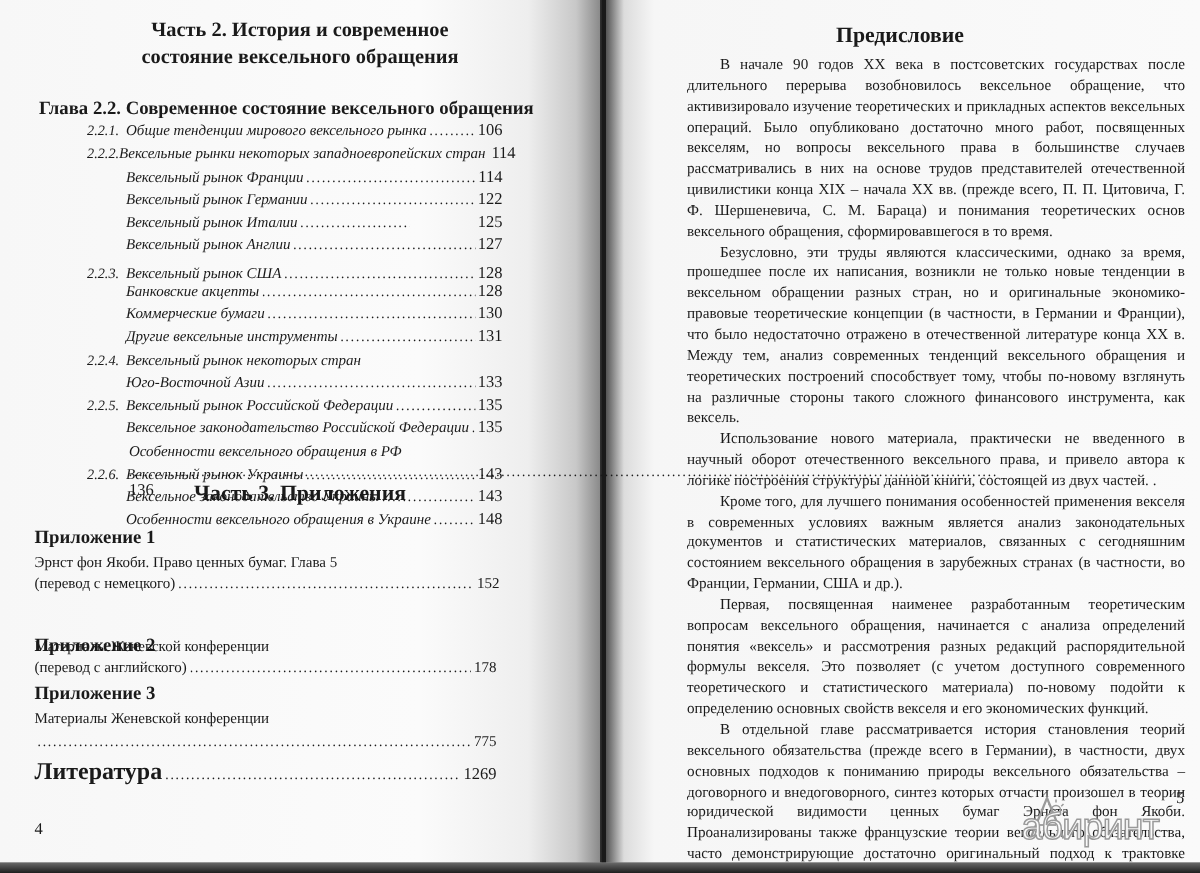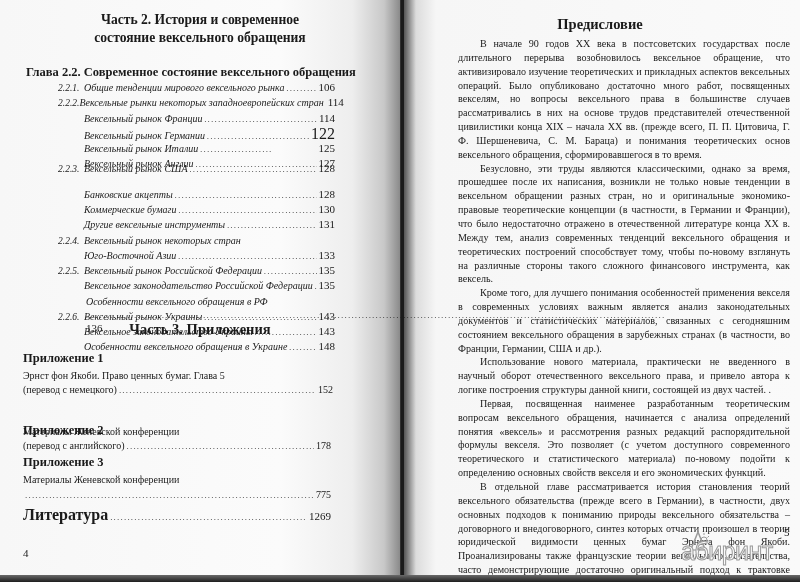--- a/index.html
+++ b/index.html
@@ -61,33 +61,33 @@
         <span class="page" style="font-style: normal; font-size: 11px;">114</span>
       </div>
       <div class="toc-row italic" style="left: 84px; width: 251px; top: 111.5px;">
         <span class="label">Вексельный рынок Франции</span>
         <span class="dots"></span>
         <span class="page" style="font-style: normal; font-size: 11px;">114</span>
       </div>
       <div class="toc-row italic" style="left: 84px; width: 251px; top: 126.8px;">
         <span class="label">Вексельный рынок Германии</span>
         <span class="dots"></span>
-        <span class="page" style="font-style: normal; font-size: 16px;">122</span>
+        <span class="page" style="font-style: normal; font-size: 11px;">122</span>
       </div>
       <div class="toc-row italic" style="left: 84px; width: 251px; top: 142px;">
         <span class="label">Вексельный рынок Италии</span>
         <span class="dots"></span>
         <span class="page" style="font-style: normal; font-size: 11px; margin-left: 44px;">125</span>
       </div>
       <div class="toc-row italic" style="left: 84px; width: 251px; top: 157.3px;">
         <span class="label">Вексельный рынок Англии</span>
         <span class="dots"></span>
         <span class="page" style="font-style: normal; font-size: 11px;">127</span>
       </div>
-      <div class="toc-row italic" style="left: 58px; width: 277px; top: 162px;">
+      <div class="toc-row italic" style="left: 58px; width: 277px; top: 176px;">
         <span class="num">2.2.3.</span>
         <span class="label">Вексельный рынок США</span>
         <span class="dots"></span>
         <span class="page" style="font-style: normal; font-size: 11px;">128</span>
       </div>
       <div class="toc-row italic" style="left: 84px; width: 251px; top: 187.8px;">
         <span class="label">Банковские акцепты</span>
         <span class="dots"></span>
         <span class="page" style="font-style: normal; font-size: 11px;">128</span>
       </div>
@@ -180,22 +180,22 @@
     <span class="dots" style="font-weight:normal"></span>
     <span class="page" style="font-weight:normal; font-size:11px">1269</span>
   </div>
 
   <div class="folio" style="left:23px; top:547px">4</div>
 
   <div class="preface-title">Предисловие</div>
   <div class="preface-text" id="preface">
       <p>В начале 90 годов XX века в постсоветских государствах после длительного перерыва возобновилось вексельное обращение, что активизировало изучение теоретических и прикладных аспектов вексельных операций. Было опубликовано достаточно много работ, посвященных векселям, но вопросы вексельного права в большинстве случаев рассматривались в них на основе трудов представителей отечественной цивилистики конца XIX – начала XX вв. (прежде всего, П. П. Цитовича, Г. Ф. Шершеневича, С. М. Бараца) и понимания теоретических основ вексельного обращения, сформировавшегося в то время.</p>
       <p>Безусловно, эти труды являются классическими, однако за время, прошедшее после их написания, возникли не только новые тенденции в вексельном обращении разных стран, но и оригинальные экономико-правовые теоретические концепции (в частности, в Германии и Франции), что было недостаточно отражено в отечественной литературе конца XX в. Между тем, анализ современных тенденций вексельного обращения и теоретических построений способствует тому, чтобы по-новому взглянуть на различные стороны такого сложного финансового инструмента, как вексель.</p>
+      <p>Использование нового материала, практически не введенного в научный оборот отечественного вексельного права, и привело автора к логике построения структуры данной книги, состоящей из двух частей. .</p>
       <p>Кроме того, для лучшего понимания особенностей применения векселя в современных условиях важным является анализ законодательных документов и статистических материалов, связанных с сегодняшним состоянием вексельного обращения в зарубежных странах (в частности, во Франции, Германии, США и др.).</p>
-      <p>Использование нового материала, практически не введенного в научный оборот отечественного вексельного права, и привело автора к логике построения структуры данной книги, состоящей из двух частей. .</p>
       <p>Первая, посвященная наименее разработанным теоретическим вопросам вексельного обращения, начинается с анализа определений понятия «вексель» и рассмотрения разных редакций распорядительной формулы векселя. Это позволяет (с учетом доступного современного теоретического и статистического материала) по-новому подойти к определению основных свойств векселя и его экономических функций.</p>
       <p>В отдельной главе рассматривается история становления теорий вексельного обязательства (прежде всего в Германии), в частности, двух основных подходов к пониманию природы вексельного обязательства – договорного и внедоговорного, синтез которых отчасти произошел в теории юридической видимости ценных бумаг Эрнста фон Якоби. Проанализированы также французские теории вексельного обязательства, часто демонстрирующие достаточно оригинальный подход к трактовке правовой природы веселя.</p>
     </div>
 
   <svg class="watermark-logo" viewBox="0 0 28 30">
     <path d="M3 29 L14 2 L25 29" fill="none" stroke="#9a9a9a" stroke-width="1.5"></path>
     <path d="M8 20 L20 20" stroke="#9a9a9a" stroke-width="1.2"></path>
     <circle cx="20" cy="10" r="3" fill="none" stroke="#9a9a9a" stroke-width="1"></circle>
     <path d="M20 3 L20 5 M25 6 L23.5 7.5 M27 11 L24.5 11 M15 6 L16.5 7.5" stroke="#9a9a9a" stroke-width="1"></path>
   </svg>

